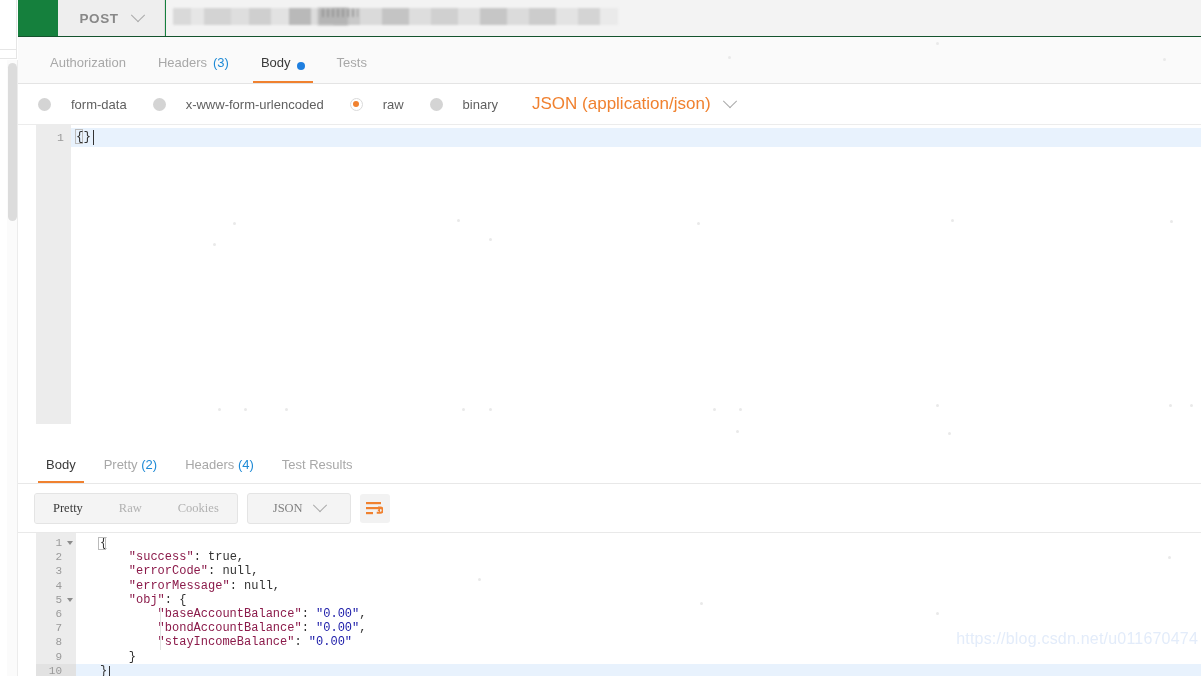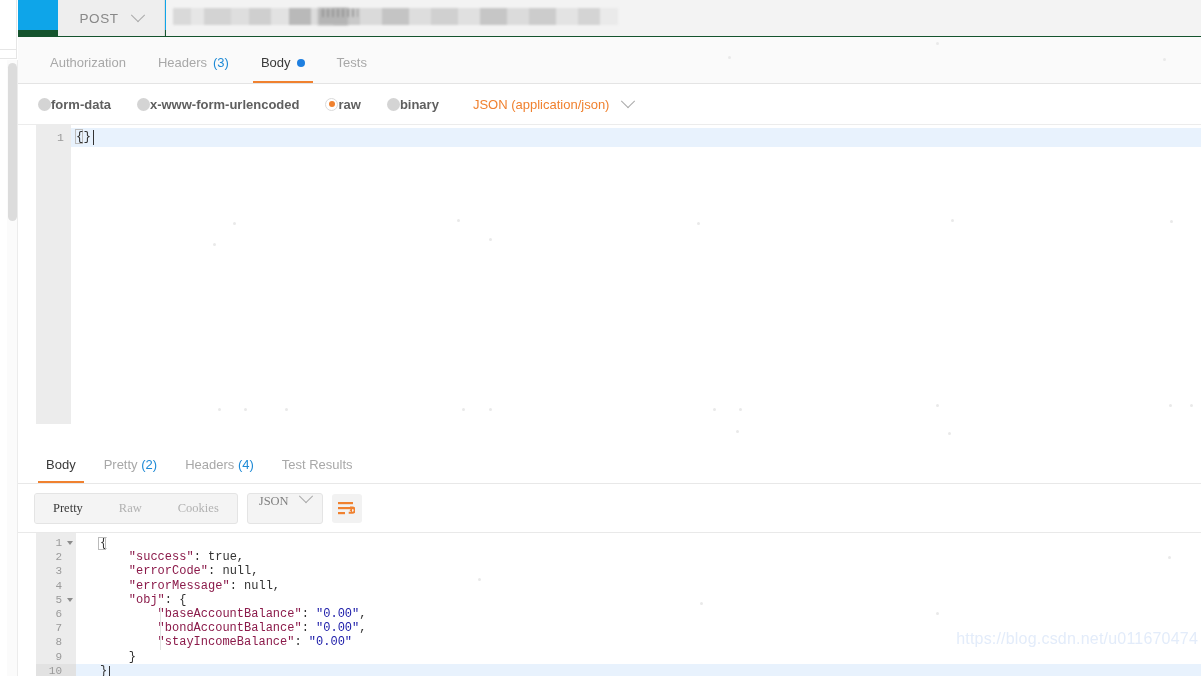--- a/index.html
+++ b/index.html
@@ -74,23 +74,24 @@
     z-index: 27;
   }
 
   
   #request-top {
     position: absolute;
     left: 18px;
     top: 0;
     right: 0;
     height: 37px;
-    background: #0ea5e9;
-    border-bottom: 7px solid #14532d;
-    box-sizing: border-box;
+    background: #15803d;
+    border-bottom: 1px solid #14532d;
+    box-sizing: border-box;
+    font-weight: bold;
   }
   #method-select {
     position: absolute;
     left: 40px;
     top: 0;
     width: 107px;
     height: 36px;
     background: #eeeeee;
     border-right: 1px solid #dddddd;
     box-sizing: border-box;
@@ -177,21 +178,21 @@
     padding-left: 16px;
   }
   .rtab {
     position: relative;
     padding: 0 16px 13px 16px;
     font-size: 13px;
     color: #a8a8a8;
     cursor: pointer;
     white-space: nowrap;
     display: flex;
-    align-items: center;
+    align-items: flex-end;
     gap: 6px;
   }
   .rtab.active { color: #3a3a3a; }
   .rtab.active::after {
     content: "";
     position: absolute;
     left: 8px; right: 8px; bottom: 0;
     height: 2.5px;
     background: #f0812f;
   }
@@ -212,26 +213,25 @@
     height: 40px;
     background: #ffffff;
     display: flex;
     align-items: center;
     padding-left: 20px;
     gap: 0;
   }
   .radio-item {
     display: flex;
     align-items: center;
-    gap: 0;
+    gap: 20px;
     margin-right: 26px;
     cursor: pointer;
     font-size: 13px;
     color: #5f5f5f;
-    font-weight: bold;
   }
   .radio-dot {
     width: 13px; height: 13px;
     border-radius: 50%;
     background: #d4d4d4;
     flex: none;
     position: relative;
   }
   .radio-dot.checked {
     background: #ffffff;
@@ -248,21 +248,21 @@
   }
   #content-type-select {
     display: flex;
     align-items: center;
     gap: 14px;
     cursor: pointer;
     margin-left: 8px;
   }
   #content-type-select .ctlabel {
     color: #f0812f;
-    font-size: 13px;
+    font-size: 17px;
   }
 
   
   #req-editor {
     position: absolute;
     left: 18px;
     top: 124px;
     right: 0;
     height: 300px;
     background: #ffffff;
@@ -395,24 +395,24 @@
     font-size: 12.5px;
     color: #b2b2b2;
     cursor: pointer;
   }
   .fmt-btn.active {
     color: #3a3a3a;
     background: #f4f4f4;
   }
   #lang-select {
     display: flex;
-    align-items: flex-start;
+    align-items: center;
     gap: 12px;
     height: 29px;
-    padding: 0 11px;
+    padding: 0 25px;
     background: #f4f4f4;
     border: 1px solid #e4e4e4;
     border-radius: 3px;
     cursor: pointer;
     font-size: 12.5px;
     color: #808080;
   }
   #wrap-btn {
     width: 30px; height: 29px;
     background: #f2f2f2;

